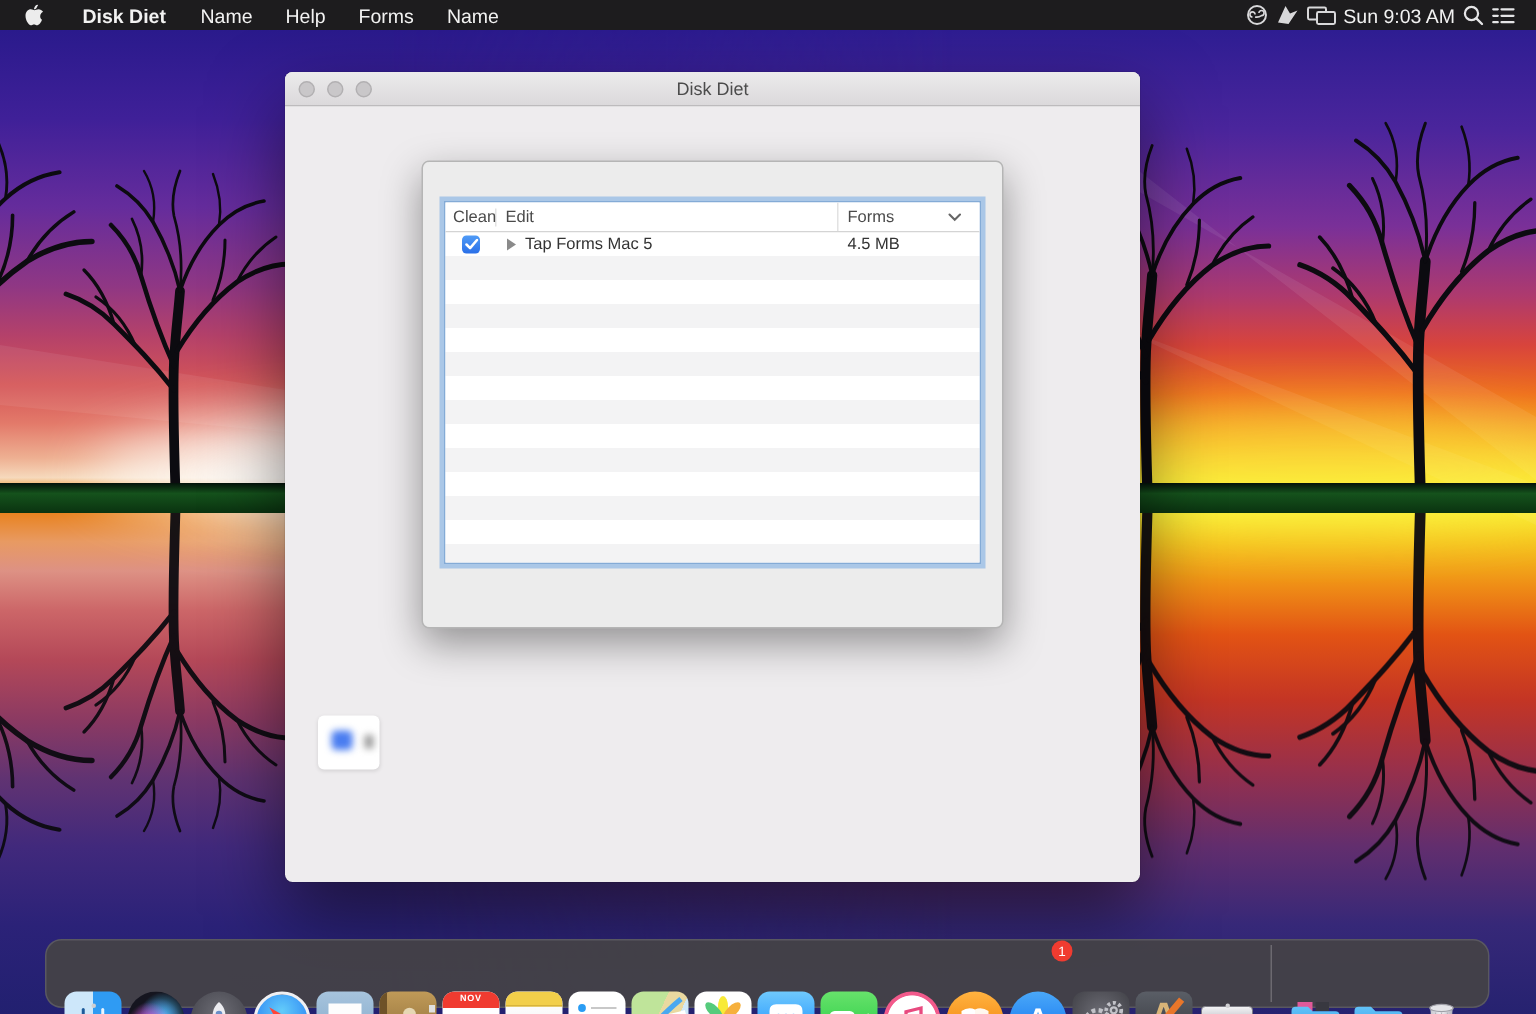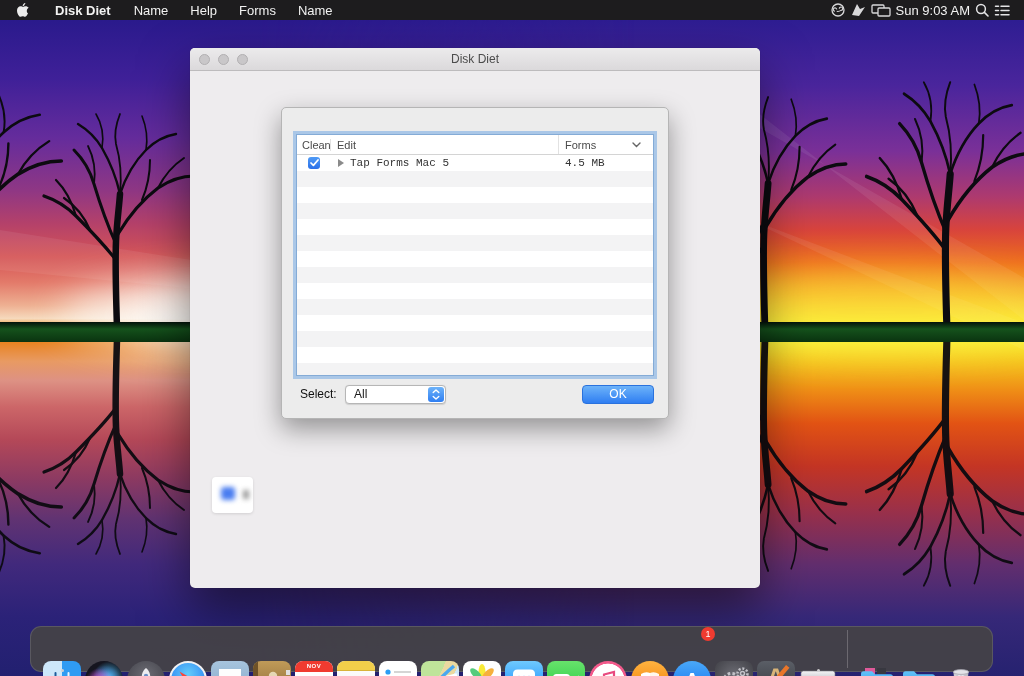--- a/index.html
+++ b/index.html
@@ -39,21 +39,21 @@
   #table{position:absolute;left:14px;top:26px;width:358px;height:242px;background:#fff;
     border:1px solid #84abd6;box-sizing:border-box;
     box-shadow:0 0 0 3px rgba(116,169,228,.55);}
   .thead{position:absolute;left:0;top:0;right:0;height:19px;background:#fff;border-bottom:1px solid #d4d4d4;
     display:flex;align-items:center;font-size:11px;color:#4a4a4a;}
   .th-clean{width:34px;padding-left:5px;box-sizing:border-box;border-right:1px solid #e2e2e2;}
   .th-name{flex:1;padding-left:6px;border-right:1px solid #e2e2e2;align-self:stretch;display:flex;align-items:center;}
   .th-size{width:94px;padding-left:6px;box-sizing:border-box;display:flex;align-items:center;justify-content:space-between;}
   .th-size svg{margin-right:12px;}
   .tbody{position:absolute;left:0;top:20px;right:0;bottom:0;
-    background:repeating-linear-gradient(to bottom,#ffffff 0 16px,#f3f3f4 16px 32px);font-family:Liberation Mono, monospace;}
+    background:repeating-linear-gradient(to bottom,#ffffff 0 16px,#f3f3f4 16px 32px);}
   .trow{position:absolute;left:0;top:0;right:0;height:16px;display:flex;align-items:center;font-size:11px;color:#333;}
   .td-clean{width:34px;display:flex;justify-content:center;}
   .checkbox{width:12px;height:12px;border-radius:3px;background:linear-gradient(#4f9bf6,#2a6fe8);
     display:flex;align-items:center;justify-content:center;}
   .td-name{flex:1;display:flex;align-items:center;padding-left:7px;gap:6px;}
   .disclosure{width:0;height:0;border-left:6px solid #8a8a8a;border-top:4px solid transparent;border-bottom:4px solid transparent;}
   .td-size{width:94px;padding-left:6px;box-sizing:border-box;}
 
   .dlg-controls{position:absolute;left:0;top:277px;right:0;height:19px;font-size:12px;color:#111;}
   .sel-label{position:absolute;left:18px;top:0;line-height:19px;}
@@ -312,33 +312,20 @@
             </span>
             <span class="td-name">
               <span class="disclosure"></span>
               <span>Tap Forms Mac 5</span>
             </span>
             <span class="td-size">4.5 MB</span>
           </div>
         </div>
       </div>
 
-      <div class="dlg-controls">
-        <span class="sel-label">Select:</span>
-        <span class="select">
-          <span class="val">All</span>
-          <span class="stepper">
-            <svg width="8" height="11" viewBox="0 0 8 11">
-                <polyline points="1.2,3.6 4,1 6.8,3.6" fill="none" stroke="#fff" stroke-width="1.4" stroke-linecap="round" stroke-linejoin="round"></polyline>
-                <polyline points="1.2,7.4 4,10 6.8,7.4" fill="none" stroke="#fff" stroke-width="1.4" stroke-linecap="round" stroke-linejoin="round"></polyline>
-              </svg>
-          </span>
-        </span>
-        <span class="ok-btn">OK</span>
-      </div>
     </div>
 
     <div class="artifact">
       <span class="blue"></span>
         <span class="gray"></span>
     </div>
   </div>
 
   <div id="dock">
 

